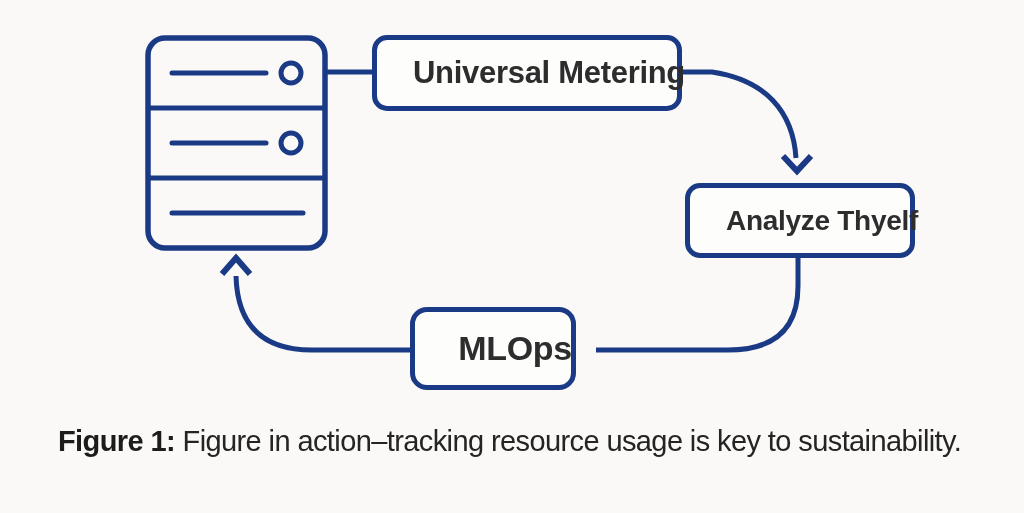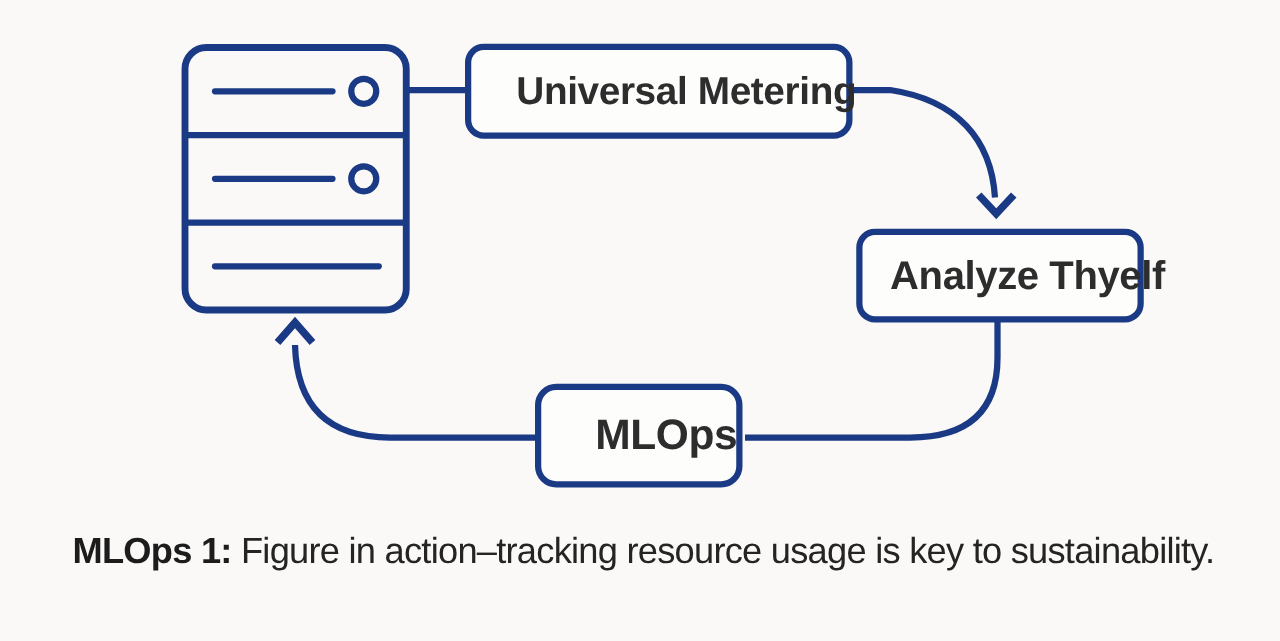--- a/index.html
+++ b/index.html
@@ -42,24 +42,24 @@
     top: 35px;
     width: 310px;
     height: 76px;
     font-size: 31px;
   }
   .node-at {
     left: 685px;
     top: 183px;
     width: 230px;
     height: 75px;
-    font-size: 32px;
+    font-size: 28px;
   }
   .node-ml {
-    left: 428px;
+    left: 410px;
     top: 307px;
     width: 166px;
     height: 83px;
     font-size: 34px;
     border-radius: 17px;
   }
   .caption {
     position: absolute;
     left: 58px;
     top: 425px;
@@ -111,16 +111,16 @@
 
   <div class="node node-at">
     <span>Analyze Thyelf</span>
   </div>
 
   <div class="node node-ml">
     <span>MLOps</span>
   </div>
 
   <p class="caption">
-    <strong class="caption-prefix">MLOps 1:</strong><span> Figure in action–tracking resource usage is key to sustainability.</span>
+    <strong class="caption-prefix">Figure 1:</strong><span> Figure in action–tracking resource usage is key to sustainability.</span>
   </p>
 
 </div>
 
 </body></html>

